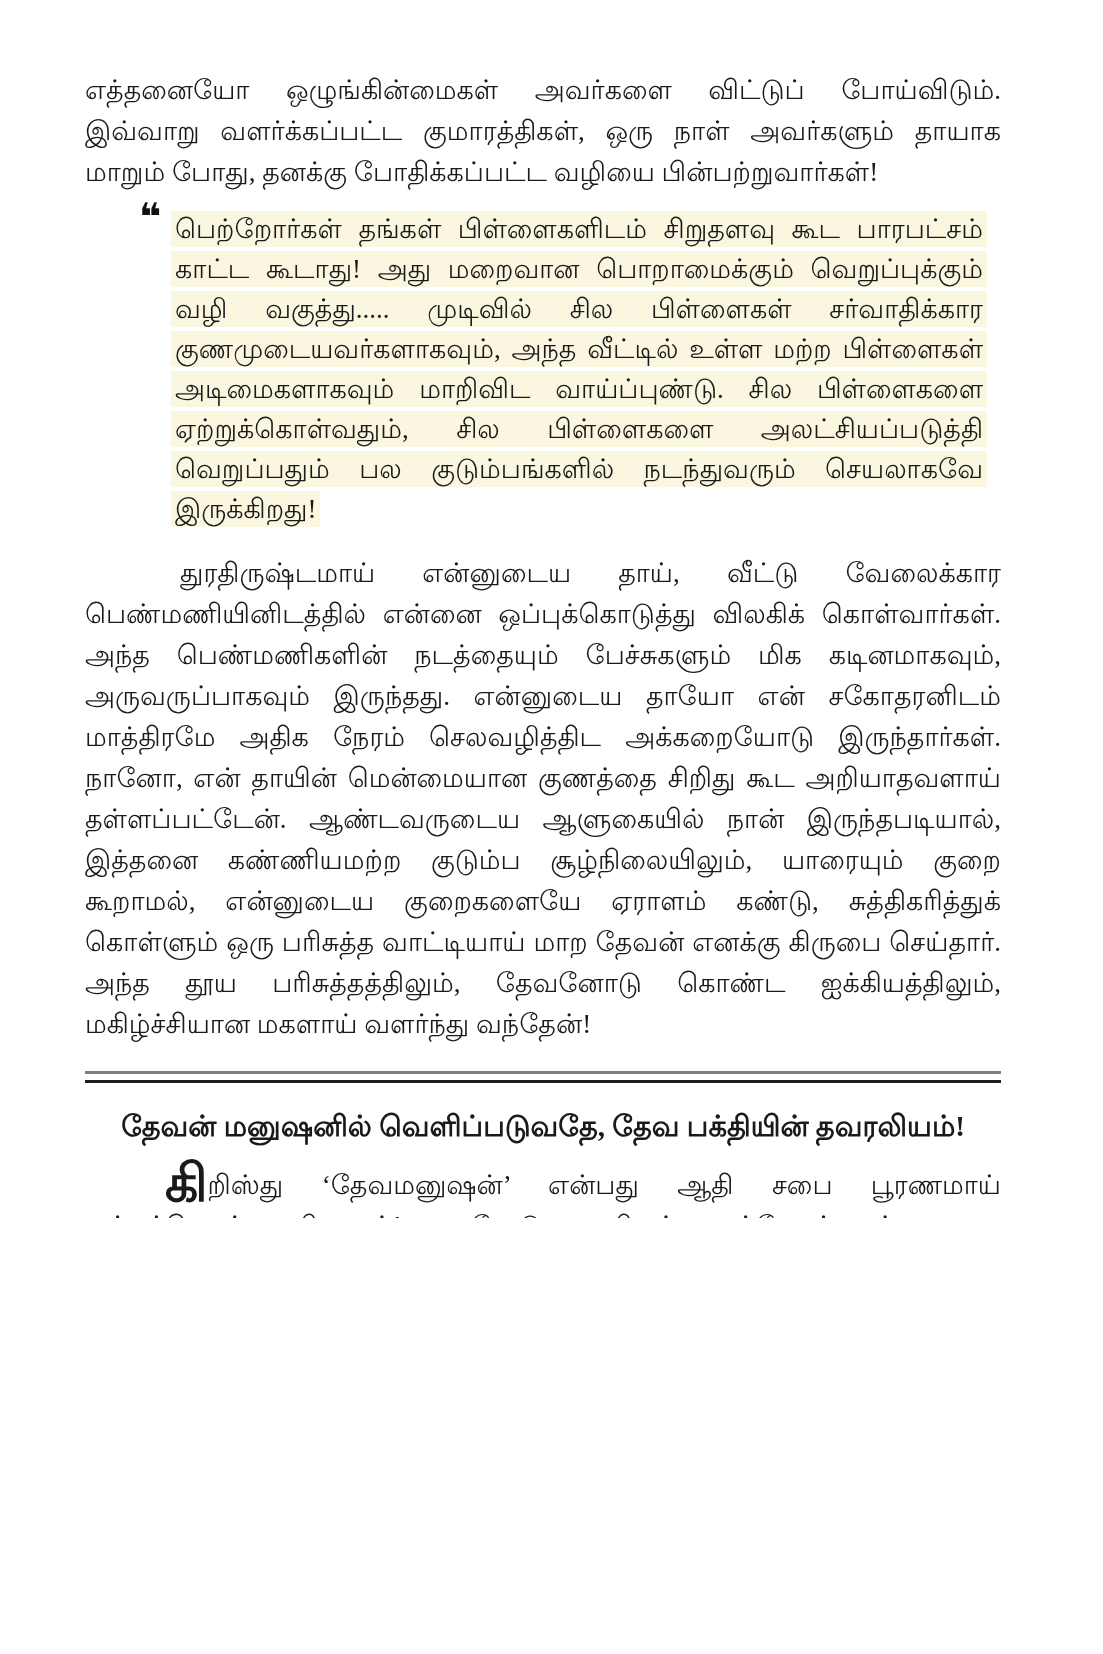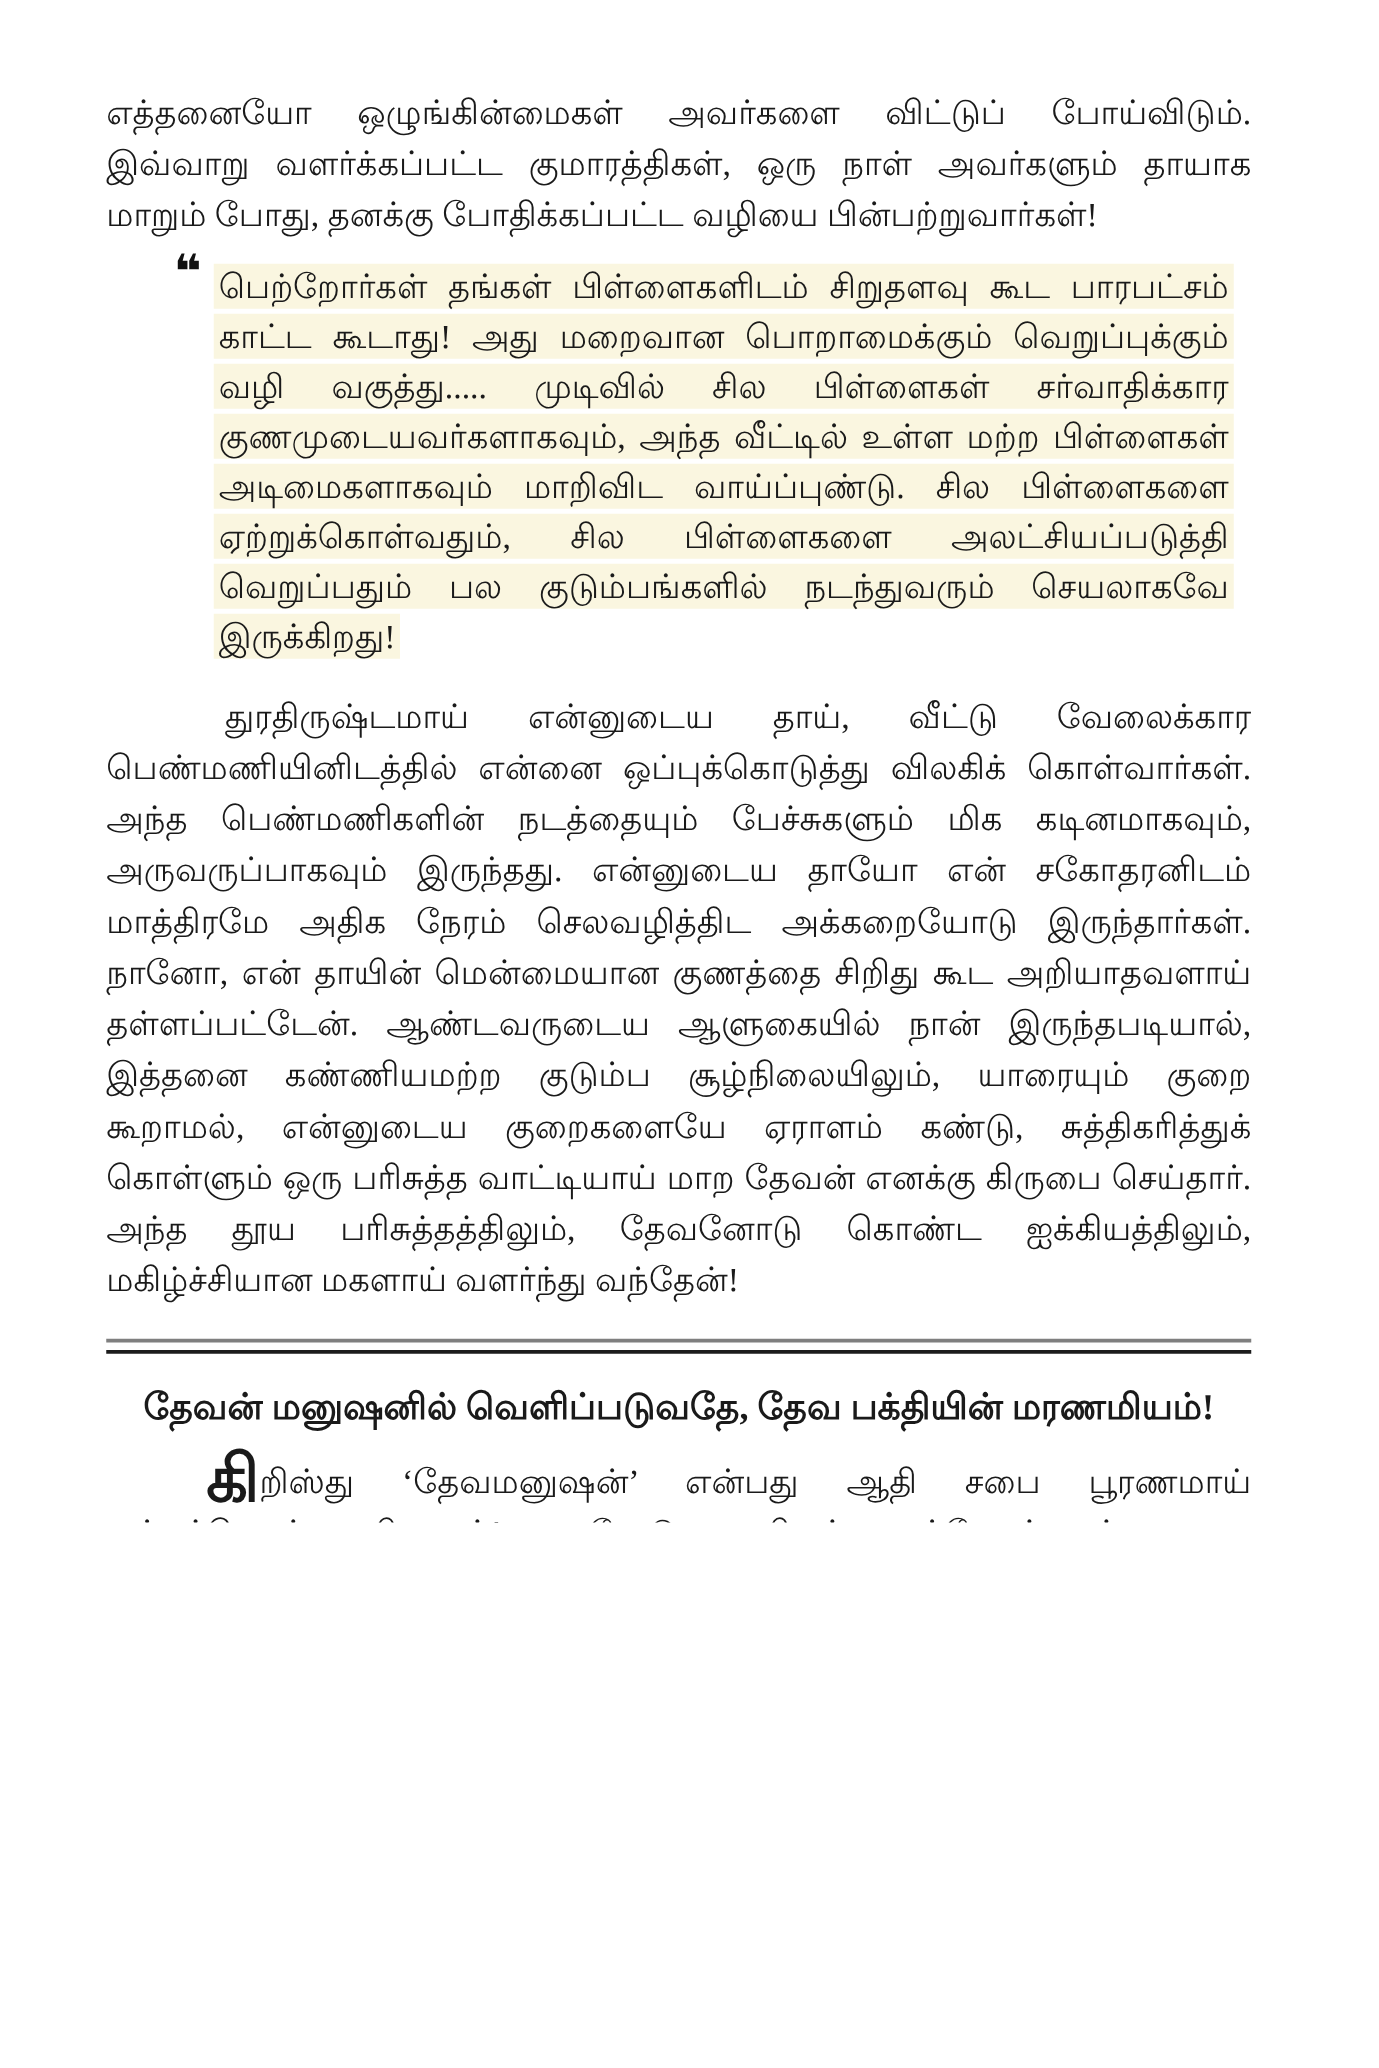--- a/index.html
+++ b/index.html
@@ -109,21 +109,21 @@
     </div>
 
     <p class="body-text memoir-p">துரதிருஷ்டமாய் என்னுடைய தாய், வீட்டு வேலைக்கார பெண்மணியினிடத்தில் என்னை ஒப்புக்கொடுத்து விலகிக் கொள்வார்கள். அந்த பெண்மணிகளின் நடத்தையும் பேச்சுகளும் மிக கடினமாகவும், அருவருப்பாகவும் இருந்தது. என்னுடைய தாயோ என் சகோதரனிடம் மாத்திரமே அதிக நேரம் செலவழித்திட அக்கறையோடு இருந்தார்கள். நானோ, என் தாயின் மென்மையான குணத்தை சிறிது கூட அறியாதவளாய் தள்ளப்பட்டேன். ஆண்டவருடைய ஆளுகையில் நான் இருந்தபடியால், இத்தனை கண்ணியமற்ற குடும்ப சூழ்நிலையிலும், யாரையும் குறை கூறாமல், என்னுடைய குறைகளையே ஏராளம் கண்டு, சுத்திகரித்துக் கொள்ளும் ஒரு பரிசுத்த வாட்டியாய் மாற தேவன் எனக்கு கிருபை செய்தார். அந்த தூய பரிசுத்தத்திலும், தேவனோடு கொண்ட ஐக்கியத்திலும், மகிழ்ச்சியான மகளாய் வளர்ந்து வந்தேன்!</p>
 
 
     <div class="divider">
       <div class="divider-top"></div>
       <div class="divider-bottom"></div>
     </div>
 
-    <h2 class="section-heading">தேவன் மனுஷனில் வெளிப்படுவதே, தேவ பக்தியின் மரணமியம்!</h2>
+    <h2 class="section-heading">தேவன் மனுஷனில் வெளிப்படுவதே, தேவ பக்தியின் தவரலியம்!</h2>
 
 
     <p class="body-text dropcap-p"><span class="dropcap">கி</span><span>றிஸ்து ‘தேவமனுஷன்’ என்பது ஆதி சபை பூரணமாய் ஒப்புக்கொண்ட விஷயம்! அவரோடு கூடயிருந்த அப்போஸ்தலர் அவரை ‘மெய்யான மனுஷன்’ என்று கண்டார்கள். அதற்கும் யாதொரு சந்தேகமில்லை. அவர் குழந்தையாயிருந்து படிப்படியாக வளர்ந்தவர். திடீரென்று ஒரு மாயத்தோற்றமான மனுஷனாக வந்தவரல்ல! பசி, தாகம், களைப்பு, நித்திரை, துக்கம், சந்தோஷம், சிநேகம், அனுதாபம், சோதனை, கண்ணீர், பாடுகள், மரணம் இவை யாவற்றிலும் மற்ற மனுஷரைப்போலவே அவர் மெய்யான மனுஷனாக விளங்கினார்.</span></p>
 
   </div>
 
   <div class="page-number">111</div>
 </div>
 
 </body></html>

